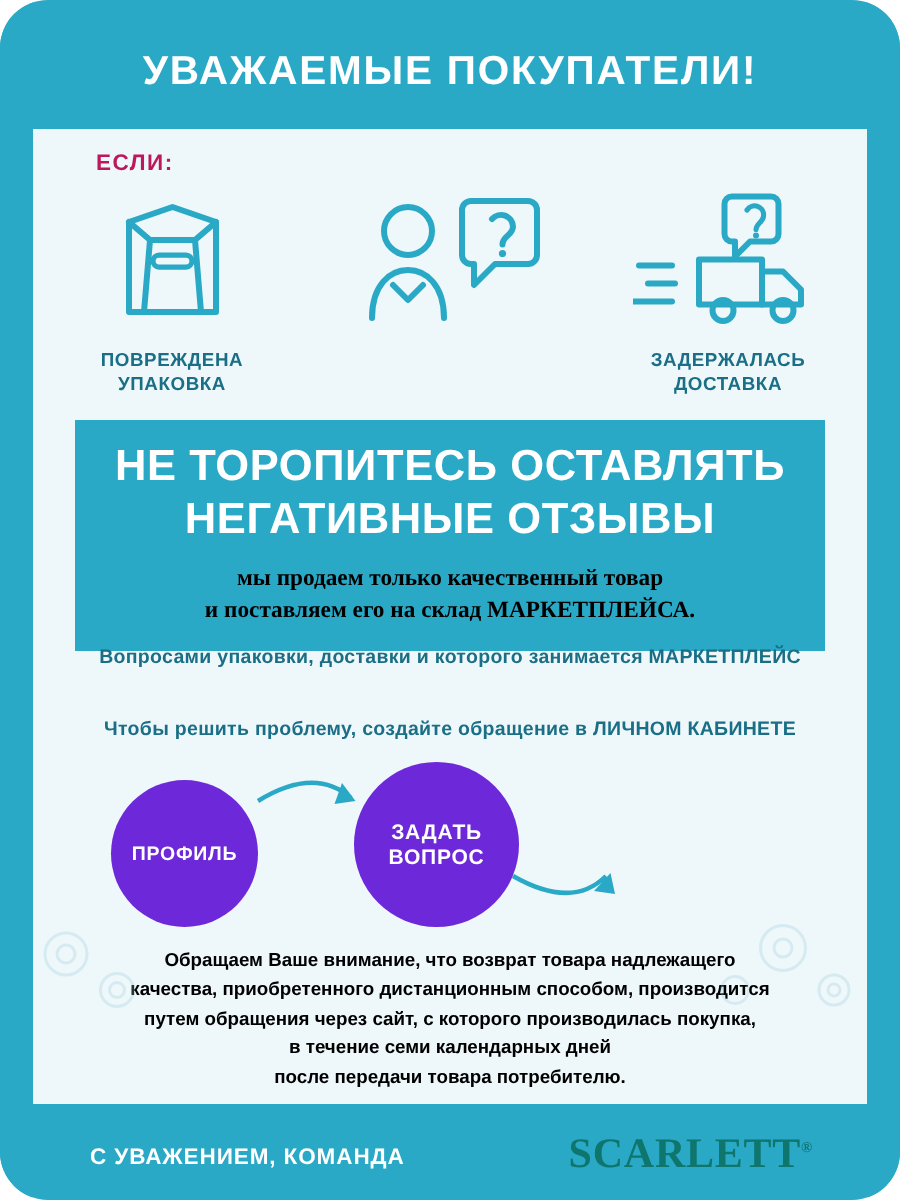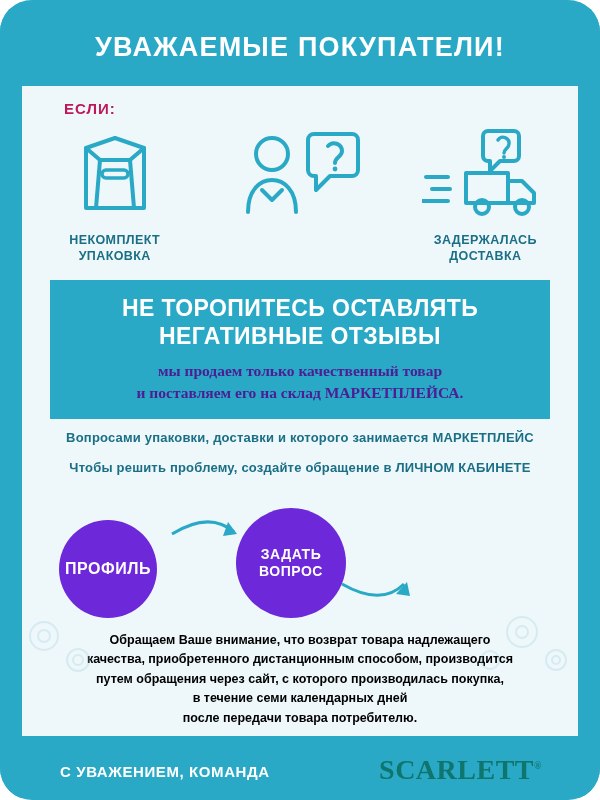--- a/index.html
+++ b/index.html
@@ -140,46 +140,46 @@
     top: 194px;
     left: 28px;
     right: 28px;
     background: #2aa9c6;
     padding: 14px 10px 16px;
     text-align: center;
     box-sizing: border-box;
   }
   .banner-line1 {
     color: #ffffff;
-    font-size: 23px;
+    font-size: 29px;
     font-weight: bold;
     line-height: 1.22;
     letter-spacing: 0.4px;
   }
   .banner-line2 {
     margin-top: 10px;
-    color: #4c1d95;
+    color: #000000;
     font-size: 15.5px;
     font-weight: bold;
     line-height: 1.4;
     font-family: "Liberation Serif", serif;
   }
 
   .note {
     position: absolute;
     left: 10px;
     right: 10px;
     text-align: center;
     color: #1a6f86;
     font-size: 13px;
     font-weight: bold;
     letter-spacing: 0.2px;
   }
   .note.n1 { top: 344px; }
-  .note.n2 { top: 374px; }
+  .note.n2 { top: 392px; }
 
   .steps {
     position: absolute;
     top: 402px;
     left: 0;
     right: 0;
     height: 130px;
   }
   .circle {
     position: absolute;
@@ -188,23 +188,23 @@
     color: #ffffff;
     display: flex;
     align-items: center;
     justify-content: center;
     text-align: center;
     font-weight: bold;
     letter-spacing: 0.5px;
     line-height: 1.25;
   }
   .circle.c1 {
-    left: 37px; top: 32px;
+    left: 52px; top: 32px;
     width: 98px; height: 98px;
-    font-size: 16px;
+    font-size: 13px;
   }
   .circle.c2 {
     left: 214px; top: 20px;
     width: 110px; height: 110px;
     font-size: 14px;
   }
   .circle.c3 {
     left: 380px; top: 8px;
     width: 122px; height: 122px;
     font-size: 14.5px;
@@ -259,21 +259,21 @@
       <div class="icon-block">
         <div class="icon-art">
           <svg width="78" height="88" viewBox="0 0 78 88" fill="none" stroke="#2aa9c6" stroke-width="4" stroke-linejoin="round" stroke-linecap="round">
             <path d="M10 18 L39 8 L68 18 L68 78 L10 78 Z"></path>
             <path d="M10 18 L24 30 L54 30 L68 18"></path>
             <path d="M24 30 L20 78"></path>
             <path d="M54 30 L58 78"></path>
             <path d="M30 40 h18 a4 4 0 0 1 0 8 h-18 a4 4 0 0 1 0-8 Z" stroke-width="3.5"></path>
           </svg>
         </div>
-        <div class="icon-caption" style="white-space: pre-line;">НЕКОМПЛЕКТ
+        <div class="icon-caption" style="white-space: pre-line;">ПОВРЕЖДЕНА
 УПАКОВКА</div>
       </div>
 
       <div class="icon-block">
         <div class="icon-art">
           <svg width="120" height="92" viewBox="0 0 120 92" fill="none" stroke="#2aa9c6" stroke-width="4" stroke-linejoin="round" stroke-linecap="round">
             <circle cx="32" cy="26" r="16"></circle>
             <path d="M8 84 C8 62 20 52 32 52 C44 52 56 62 56 84"></path>
             <path d="M22 62 L32 72 L42 62"></path>
             <path d="M74 6 h38 a6 6 0 0 1 6 6 v30 a6 6 0 0 1 -6 6 h-22 l-14 14 v-14 h-2 a6 6 0 0 1 -6 -6 v-30 a6 6 0 0 1 6 -6 Z"></path>

